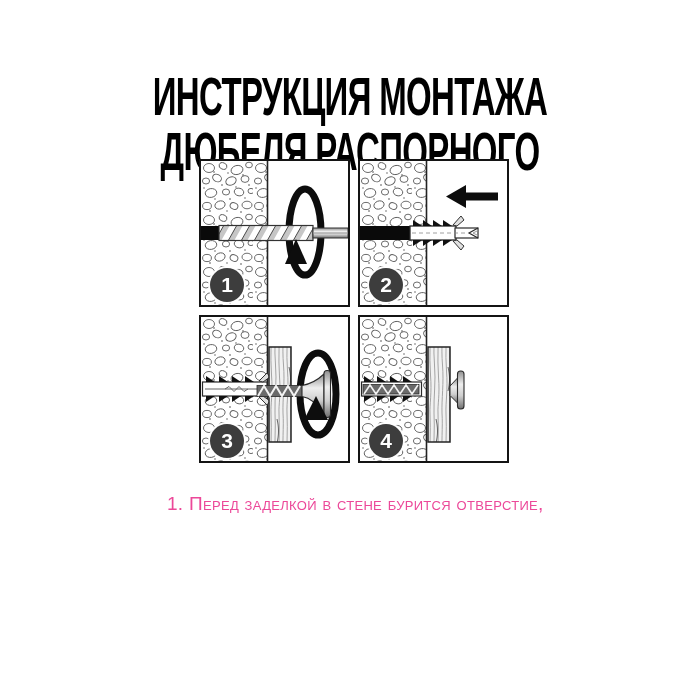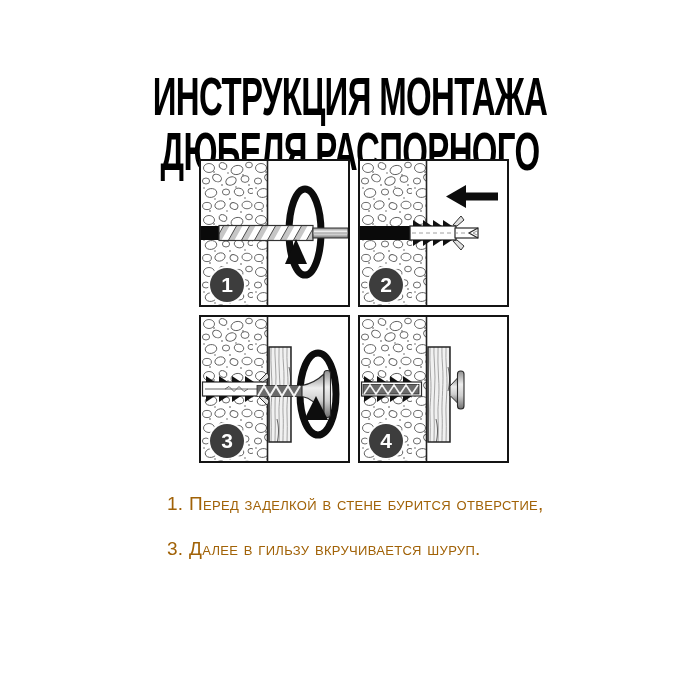--- a/index.html
+++ b/index.html
@@ -23,21 +23,21 @@
   #panel-2{left:358px;top:159px}
   #panel-3{left:199px;top:315px}
   #panel-4{left:358px;top:315px}
   .badge{
     position:absolute;left:9px;bottom:3px;width:34px;height:34px;border-radius:50%;
     background:#3d3d3d;color:#fff;font-weight:bold;font-size:21px;
     display:flex;align-items:center;justify-content:center;
     box-shadow:0 0 0 2px rgba(255,255,255,.95);
   }
   .instructions{
-    position:absolute;left:167px;top:491px;color:#a16207;
+    position:absolute;left:167px;top:491px;color:#ec4899;
     font-size:19px;line-height:25px;font-variant:small-caps;letter-spacing:.3px;
   }
   .para{margin:0 0 20px 0}
   .line{white-space:nowrap}
 </style>
 </head>
 <body>
 
 <svg width="0" height="0" style="position:absolute" aria-hidden="true">
   <defs>
@@ -254,16 +254,13 @@
       <span>4</span>
     </div>
 </div>
 
 <div class="instructions">
   <div class="para">
     <div class="line">1. Перед заделкой в стене бурится отверстие,</div>
   </div>
   <div class="para">
   </div>
-  <div class="para">
-    <div class="line">3. Далее в гильзу вкручивается шуруп.</div>
-  </div>
 </div>
 
 </body></html>

